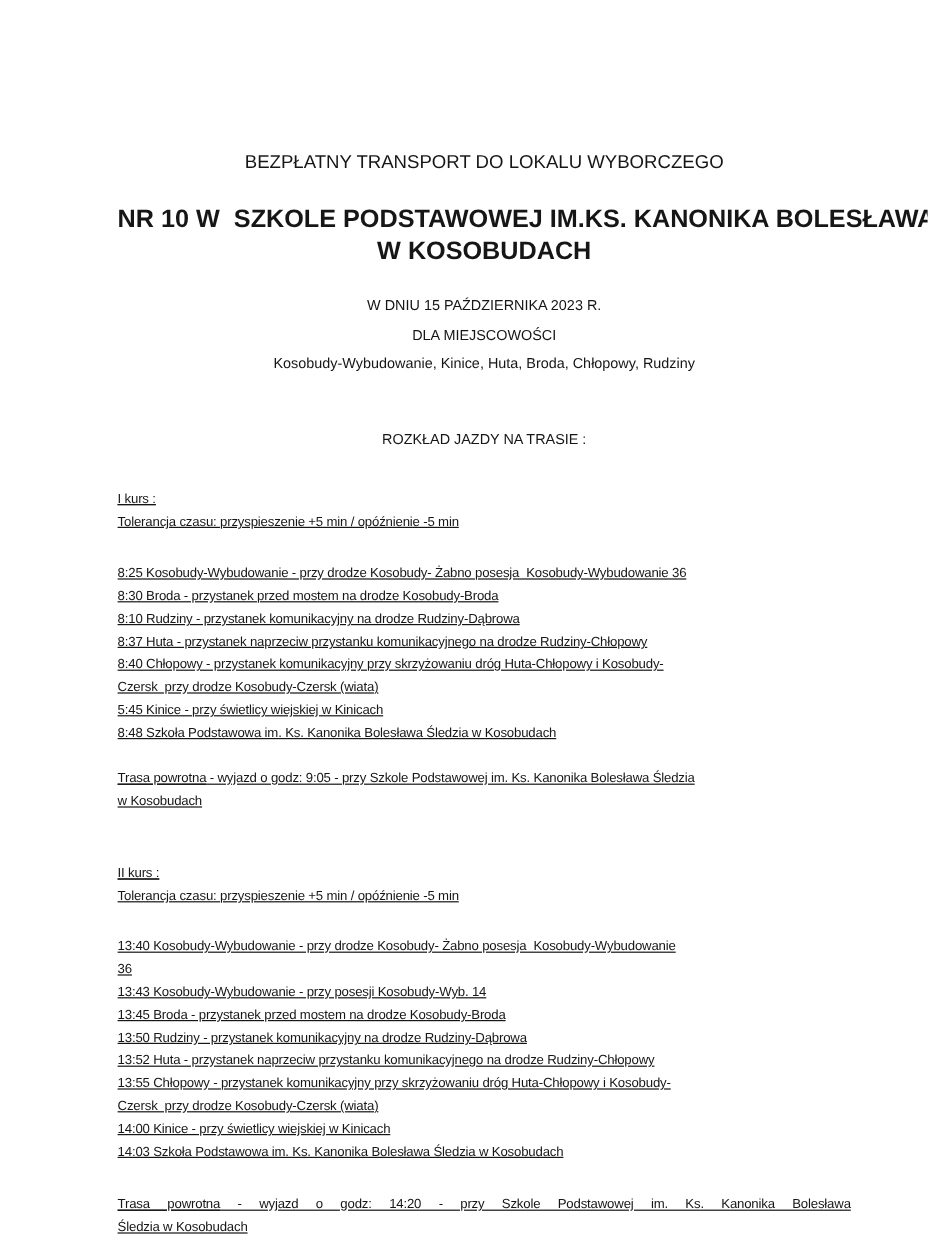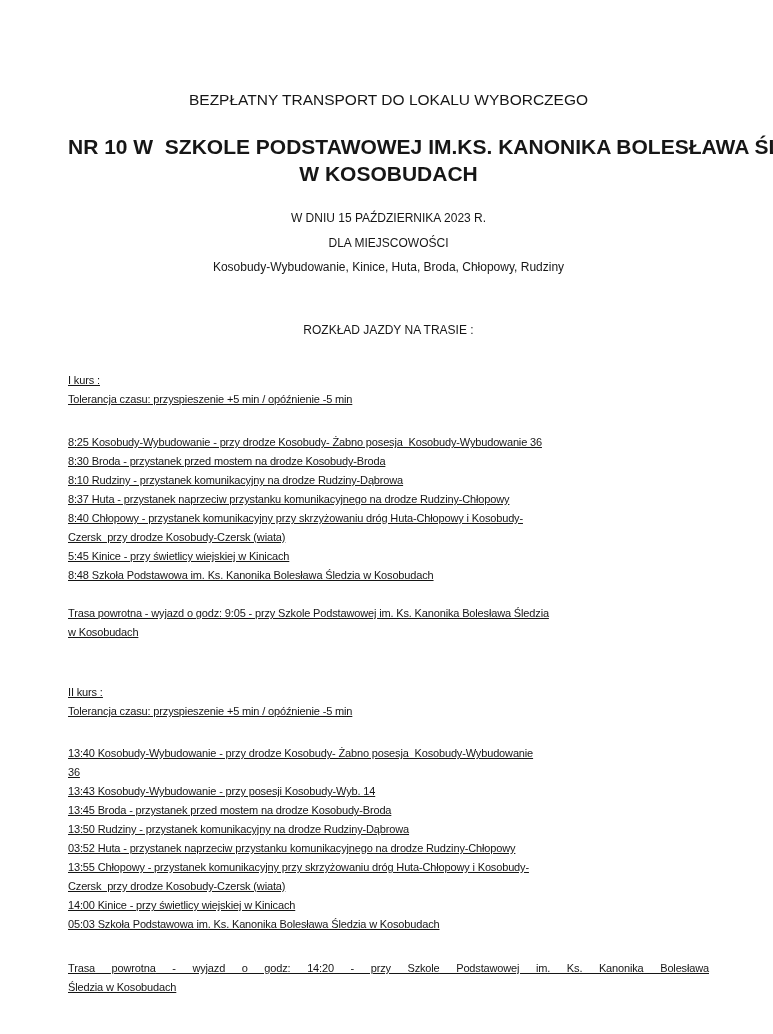--- a/index.html
+++ b/index.html
@@ -8,21 +8,22 @@
     height: 1034px;
     background: #ffffff;
     color: #161616;
     font-family: "Liberation Sans", sans-serif;
     overflow: hidden;
   }
   .page {
     box-sizing: border-box;
     width: 773px;
     height: 746px;
-    padding: 90px 64px 0 68px;
+    padding: 90px 64px 0 98px;
+    margin-top: 36px;
   }
   
   .doc-header { text-align: center; }
   .h-line { white-space: pre; }
   .t-title   { font-size: 15.5px; line-height: 20px; }
   .t-station { font-size: 21px; font-weight: 700; line-height: 27px; }
   .t-station-first { margin-top: 23px; }
   .t-sub      { font-size: 12px; line-height: 24.5px; }
   .t-date     { margin-top: 19px; }
   .t-schedule { margin-top: 38px; }
@@ -84,25 +85,25 @@
 
     <section>
       <div class="para course-2-label"><span class="u">II kurs :</span></div>
       <div class="para">Tolerancja czasu: przyspieszenie +5 min / opóźnienie -5 min</div>
       <div class="stops-2">
         <div class="para">13:40 Kosobudy-Wybudowanie - przy drodze Kosobudy- Żabno posesja  Kosobudy-Wybudowanie
 36</div>
         <div class="para">13:43 Kosobudy-Wybudowanie - przy posesji Kosobudy-Wyb. 14</div>
         <div class="para">13:45 Broda - przystanek przed mostem na drodze Kosobudy-Broda</div>
         <div class="para">13:50 Rudziny - przystanek komunikacyjny na drodze Rudziny-Dąbrowa</div>
-        <div class="para">03:52 Huta - przystanek naprzeciw przystanku komunikacyjnego na drodze Rudziny-Chłopowy</div>
+        <div class="para">13:52 Huta - przystanek naprzeciw przystanku komunikacyjnego na drodze Rudziny-Chłopowy</div>
         <div class="para">13:55 Chłopowy - przystanek komunikacyjny przy skrzyżowaniu dróg Huta-Chłopowy i Kosobudy-
 Czersk  przy drodze Kosobudy-Czersk (wiata)</div>
         <div class="para">14:00 Kinice - przy świetlicy wiejskiej w Kinicach</div>
-        <div class="para">05:03 Szkoła Podstawowa im. Ks. Kanonika Bolesława Śledzia w Kosobudach</div>
+        <div class="para">14:03 Szkoła Podstawowa im. Ks. Kanonika Bolesława Śledzia w Kosobudach</div>
       </div>
       <div class="return-2">
         <div class="para j-line"><span class="u">Trasa powrotna</span><span> - wyjazd o godz: 14:20 - przy Szkole Podstawowej im. Ks. Kanonika Bolesława</span></div>
         <div class="para">Śledzia w Kosobudach</div>
       </div>
     </section>
 
   </main>
 </div>
 

